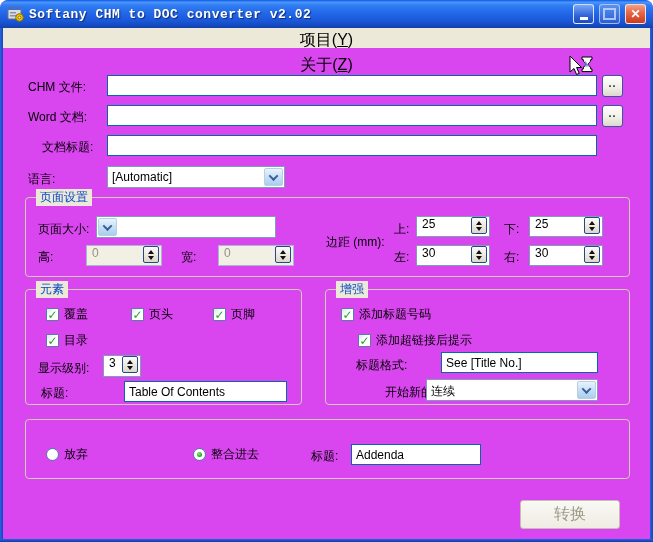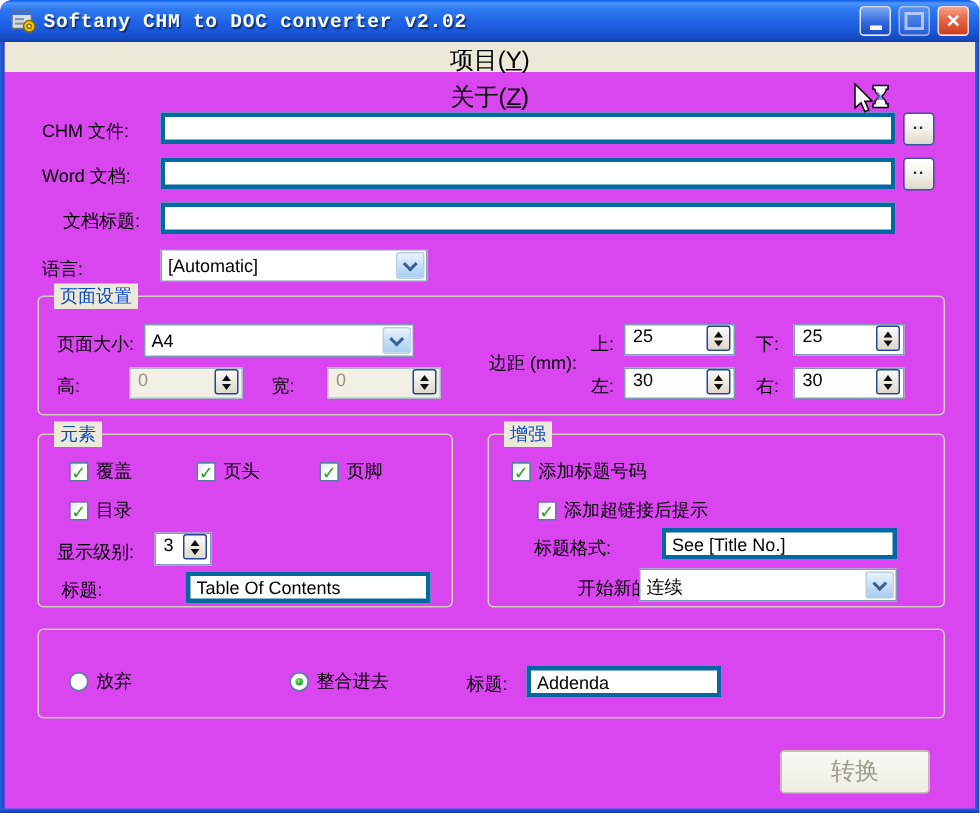--- a/index.html
+++ b/index.html
@@ -22,21 +22,21 @@
   .btn-min .bar{width:8px;height:3px;background:#fff;margin-top:9px;}
   .btn-max{background:linear-gradient(#6E9CEC,#3365D4);opacity:.7;}
   .btn-max .sq{width:9px;height:8px;border:2px solid #E8F0FF;background:transparent;}
   .btn-close{background:linear-gradient(#F3A185,#E66A4C 40%,#CC3A1C);font:bold 12px "Liberation Sans",sans-serif;}
   
   .menubar{position:absolute;left:3px;top:28px;right:3px;height:20px;background:#ECE9D8;
     display:flex;align-items:center;padding-left:2px;font-size:16px;z-index:10;flex-direction:column;}
   .menu-item{padding:2px 8px 2px 6px;color:#000;cursor:default;}
   
   .lbl{position:absolute;font-size:12px;color:#000;white-space:nowrap;}
-  .tinput{position:absolute;box-sizing:border-box;height:21px;border:3px solid #0369a1;background:#fff;
+  .tinput{position:absolute;box-sizing:border-box;height:21px;border:1px solid #0369a1;background:#fff;
     font:12px "Liberation Sans",sans-serif;padding:2px 4px;color:#000;outline:none;}
   .combo{position:absolute;box-sizing:border-box;height:22px;border:1px solid #7F9DB9;background:#fff;
     display:flex;align-items:stretch;font-size:12px;}
   .combo .val{flex:1;padding:3px 0 0 4px;white-space:nowrap;overflow:hidden;}
   .combo .drop{width:17px;margin:1px;background:linear-gradient(#E9F3FC,#C9E2F8 45%,#A9CDF0);
     border:1px solid #B9CEE0;border-radius:2px;display:flex;align-items:center;justify-content:center;}
   .chev{width:5px;height:5px;border-right:2px solid #3C5E94;border-bottom:2px solid #3C5E94;
     transform:rotate(45deg) translate(-1px,-1px);}
   .spin{position:absolute;box-sizing:border-box;height:21px;border:1px solid #7F9DB9;background:#fff;
     display:flex;justify-content:space-between;padding:0 2px 0 5px;font-size:12px;}
@@ -113,21 +113,20 @@
     <span class="drop">
         <span class="chev"></span>
       </span>
   </div>
 
   <div class="group" style="left:25px;top:197px;width:605px;height:80px;">
     <span class="legend">页面设置</span>
 
     <span class="lbl" style="left:12px;top:23px;">页面大小:</span>
     <div class="combo" style="left:70px;top:18px;width:180px;">
-      <span class="val">A4</span>
       <span class="drop">
           <span class="chev"></span>
         </span>
     </div>
 
     <span class="lbl" style="left:12px;top:51px;">高:</span>
     <div class="spin disabled" style="left:60px;top:47px;width:76px;">
       <span>0</span>
       <span class="btns">
           <span class="tri-up"></span>

